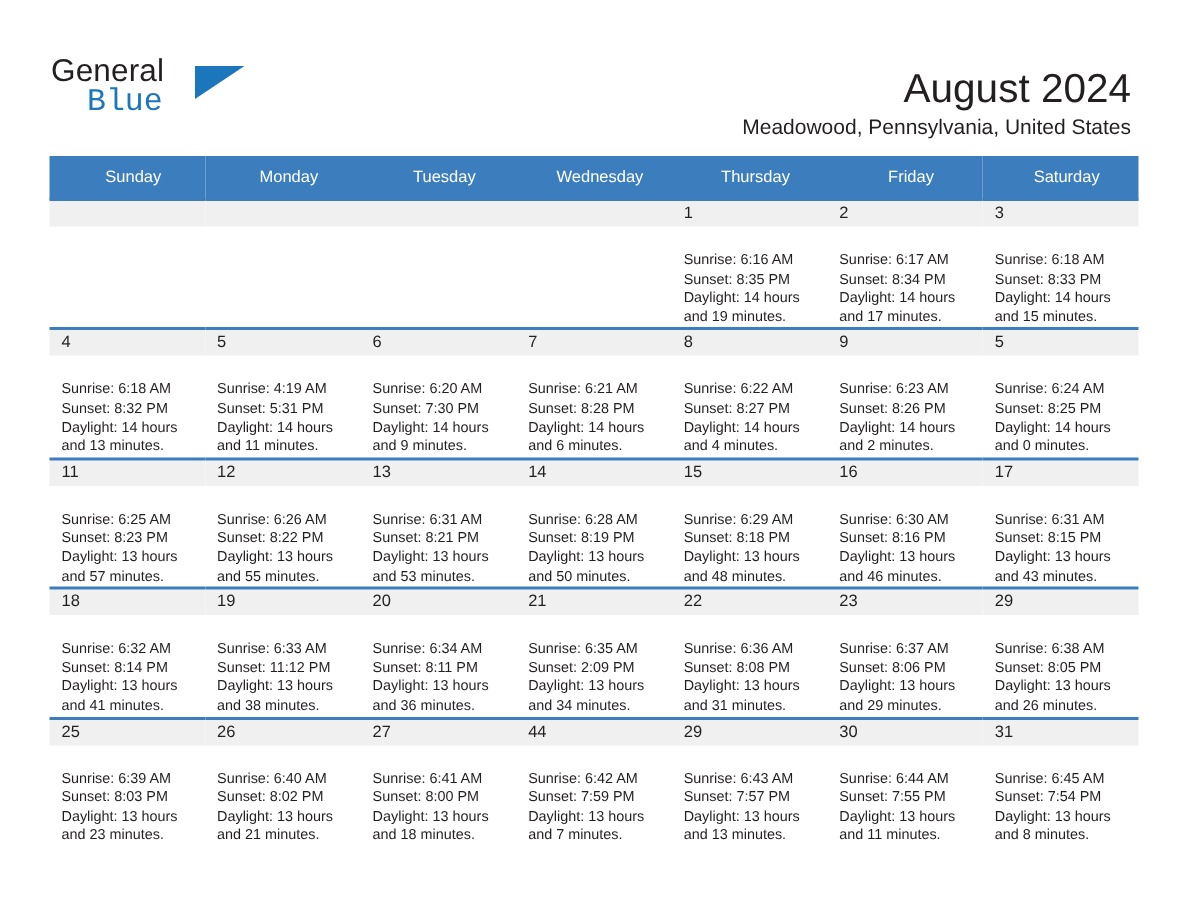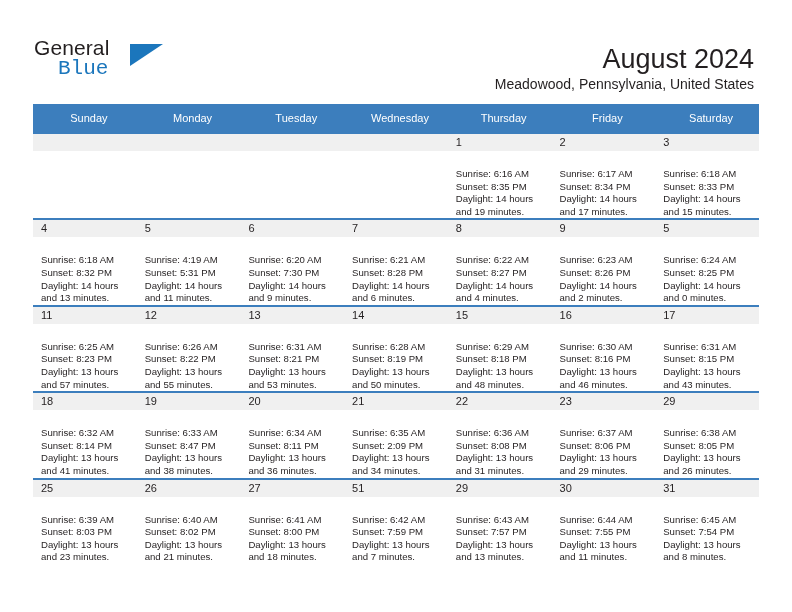--- a/index.html
+++ b/index.html
@@ -339,21 +339,21 @@
               <div>Sunrise: 6:32 AM</div>
               <div>Sunset: 8:14 PM</div>
               <div>Daylight: 13 hours</div>
               <div>and 41 minutes.</div>
             </div>
           </td>
           <td>
             <span class="daynum">19</span>
             <div class="cell-body">
               <div>Sunrise: 6:33 AM</div>
-              <div>Sunset: 8:47 PM</div>
+              <div>Sunset: 11:12 PM</div>
               <div>Daylight: 13 hours</div>
               <div>and 38 minutes.</div>
             </div>
           </td>
           <td>
             <span class="daynum">20</span>
             <div class="cell-body">
               <div>Sunrise: 6:34 AM</div>
               <div>Sunset: 8:11 PM</div>
               <div>Daylight: 13 hours</div>
@@ -419,21 +419,21 @@
           <td>
             <span class="daynum">27</span>
             <div class="cell-body">
               <div>Sunrise: 6:41 AM</div>
               <div>Sunset: 8:00 PM</div>
               <div>Daylight: 13 hours</div>
               <div>and 18 minutes.</div>
             </div>
           </td>
           <td>
-            <span class="daynum">51</span>
+            <span class="daynum">44</span>
             <div class="cell-body">
               <div>Sunrise: 6:42 AM</div>
               <div>Sunset: 7:59 PM</div>
               <div>Daylight: 13 hours</div>
               <div>and 7 minutes.</div>
             </div>
           </td>
           <td>
             <span class="daynum">29</span>
             <div class="cell-body">

